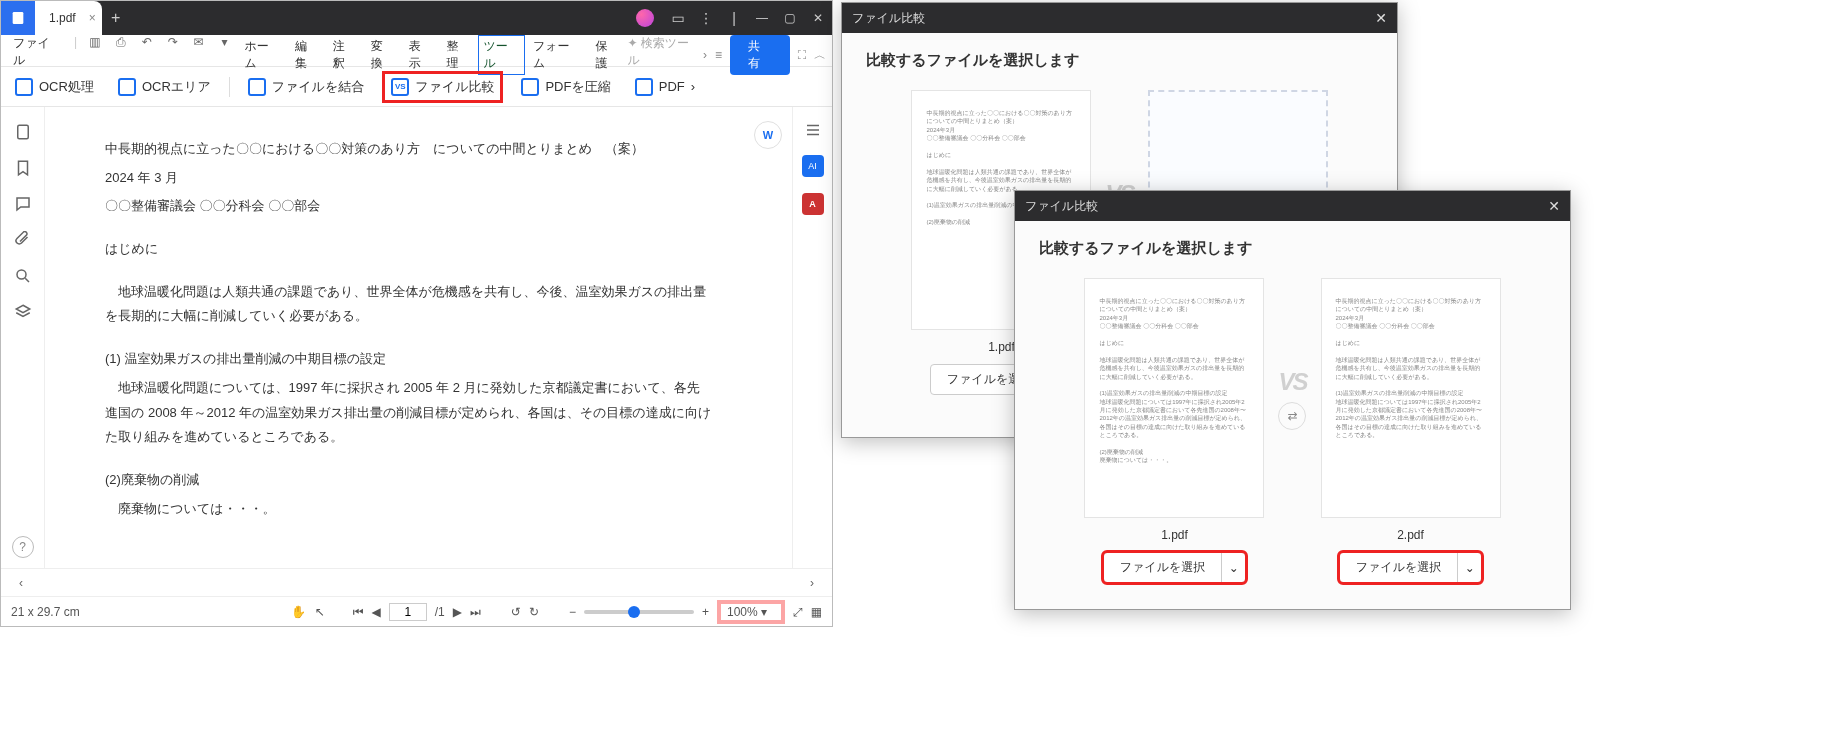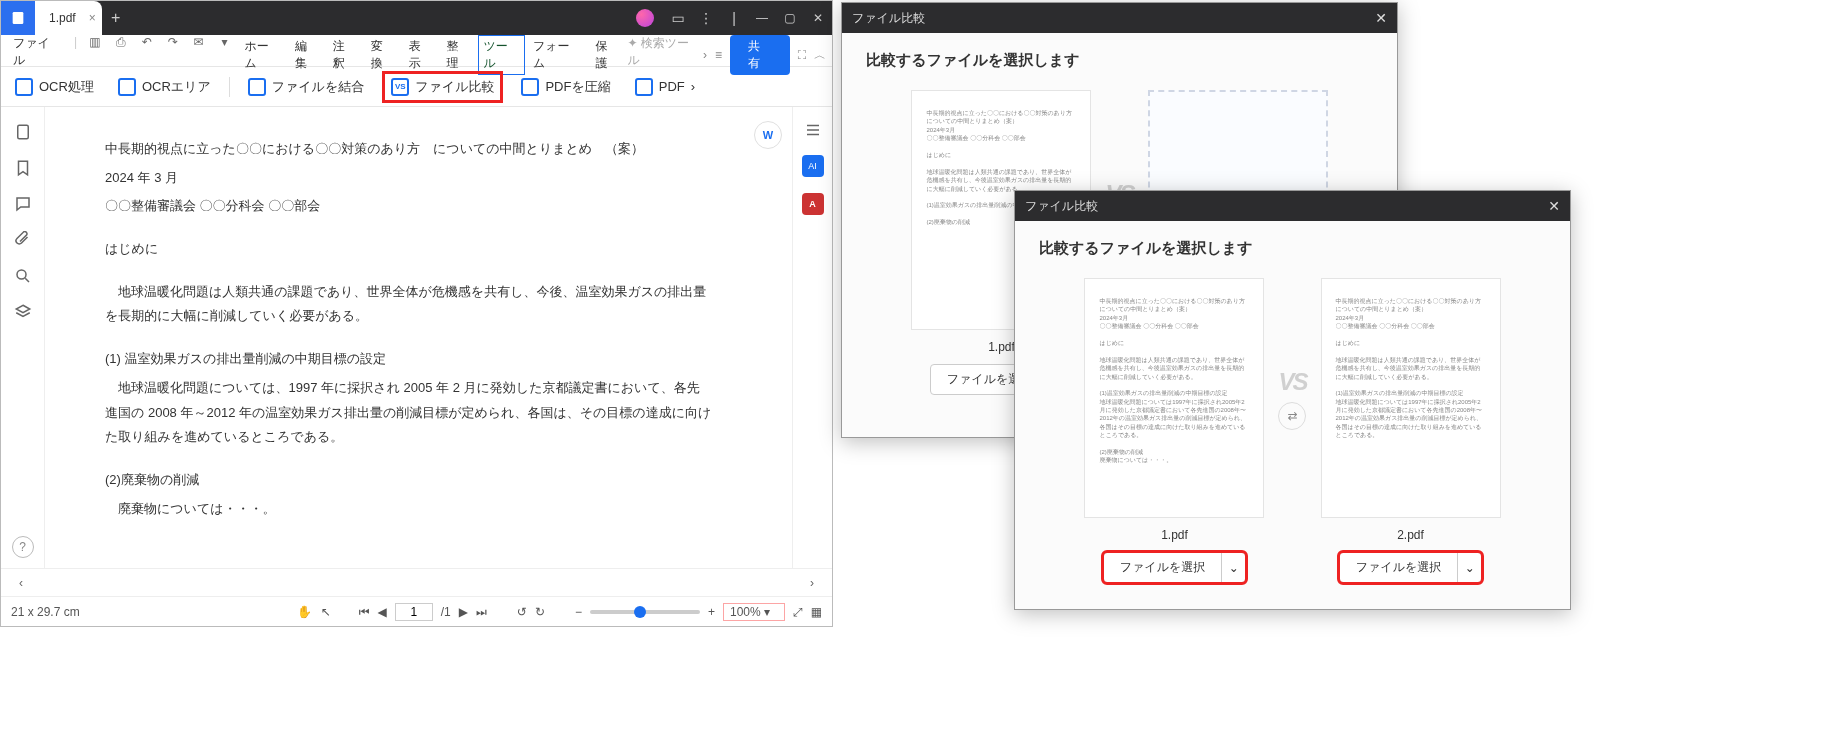--- a/index.html
+++ b/index.html
@@ -178,21 +178,21 @@
   .zoomslider {
     width:110px; height:4px; background:#ccc; position:relative;
     border-radius:2px;
   }
   .zoomslider .knob {
     position:absolute; left:40%; top:-4px;
     width:12px; height:12px; border-radius:50%;
     background:#1a6ef0;
   }
   .zoomsel {
-    border:1px solid #fca5a5; padding:1px 14px 1px 6px;
+    border:4px solid #fca5a5; padding:1px 14px 1px 6px;
     position:relative;
   }
 
   
   .dialog {
     position:absolute;
     background:#fbfbfb;
     border:1px solid #999;
     display:flex; flex-direction:column;
     box-shadow:0 4px 20px rgba(0,0,0,0.25);

